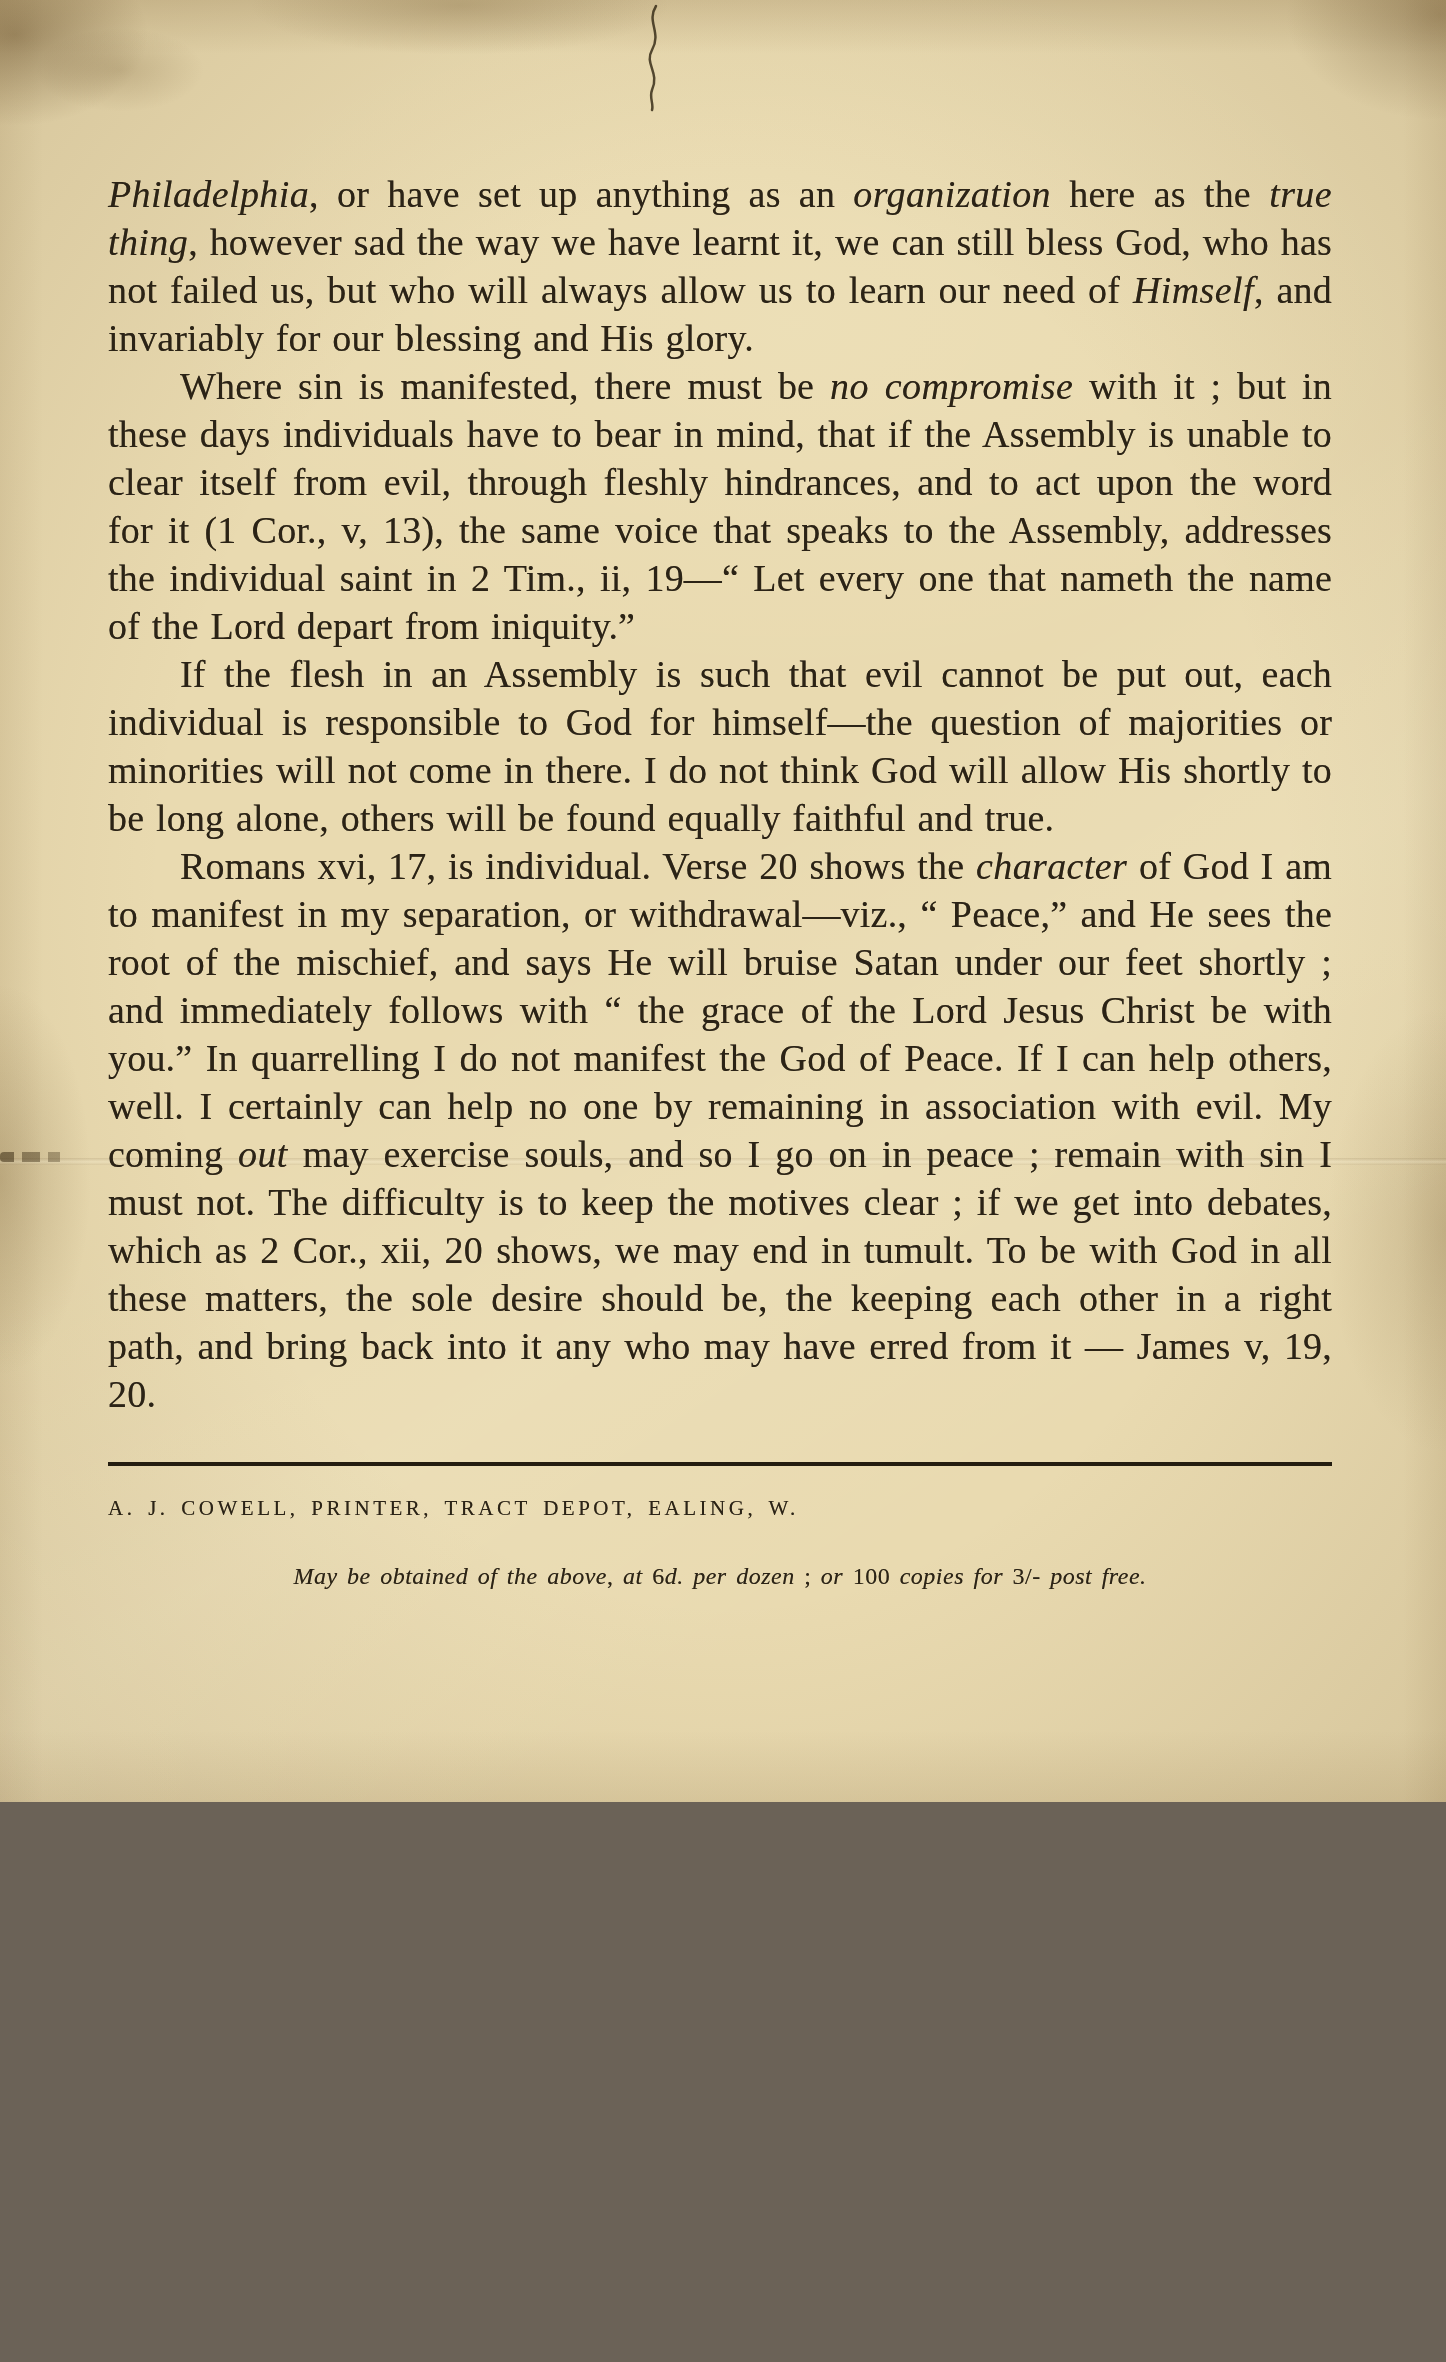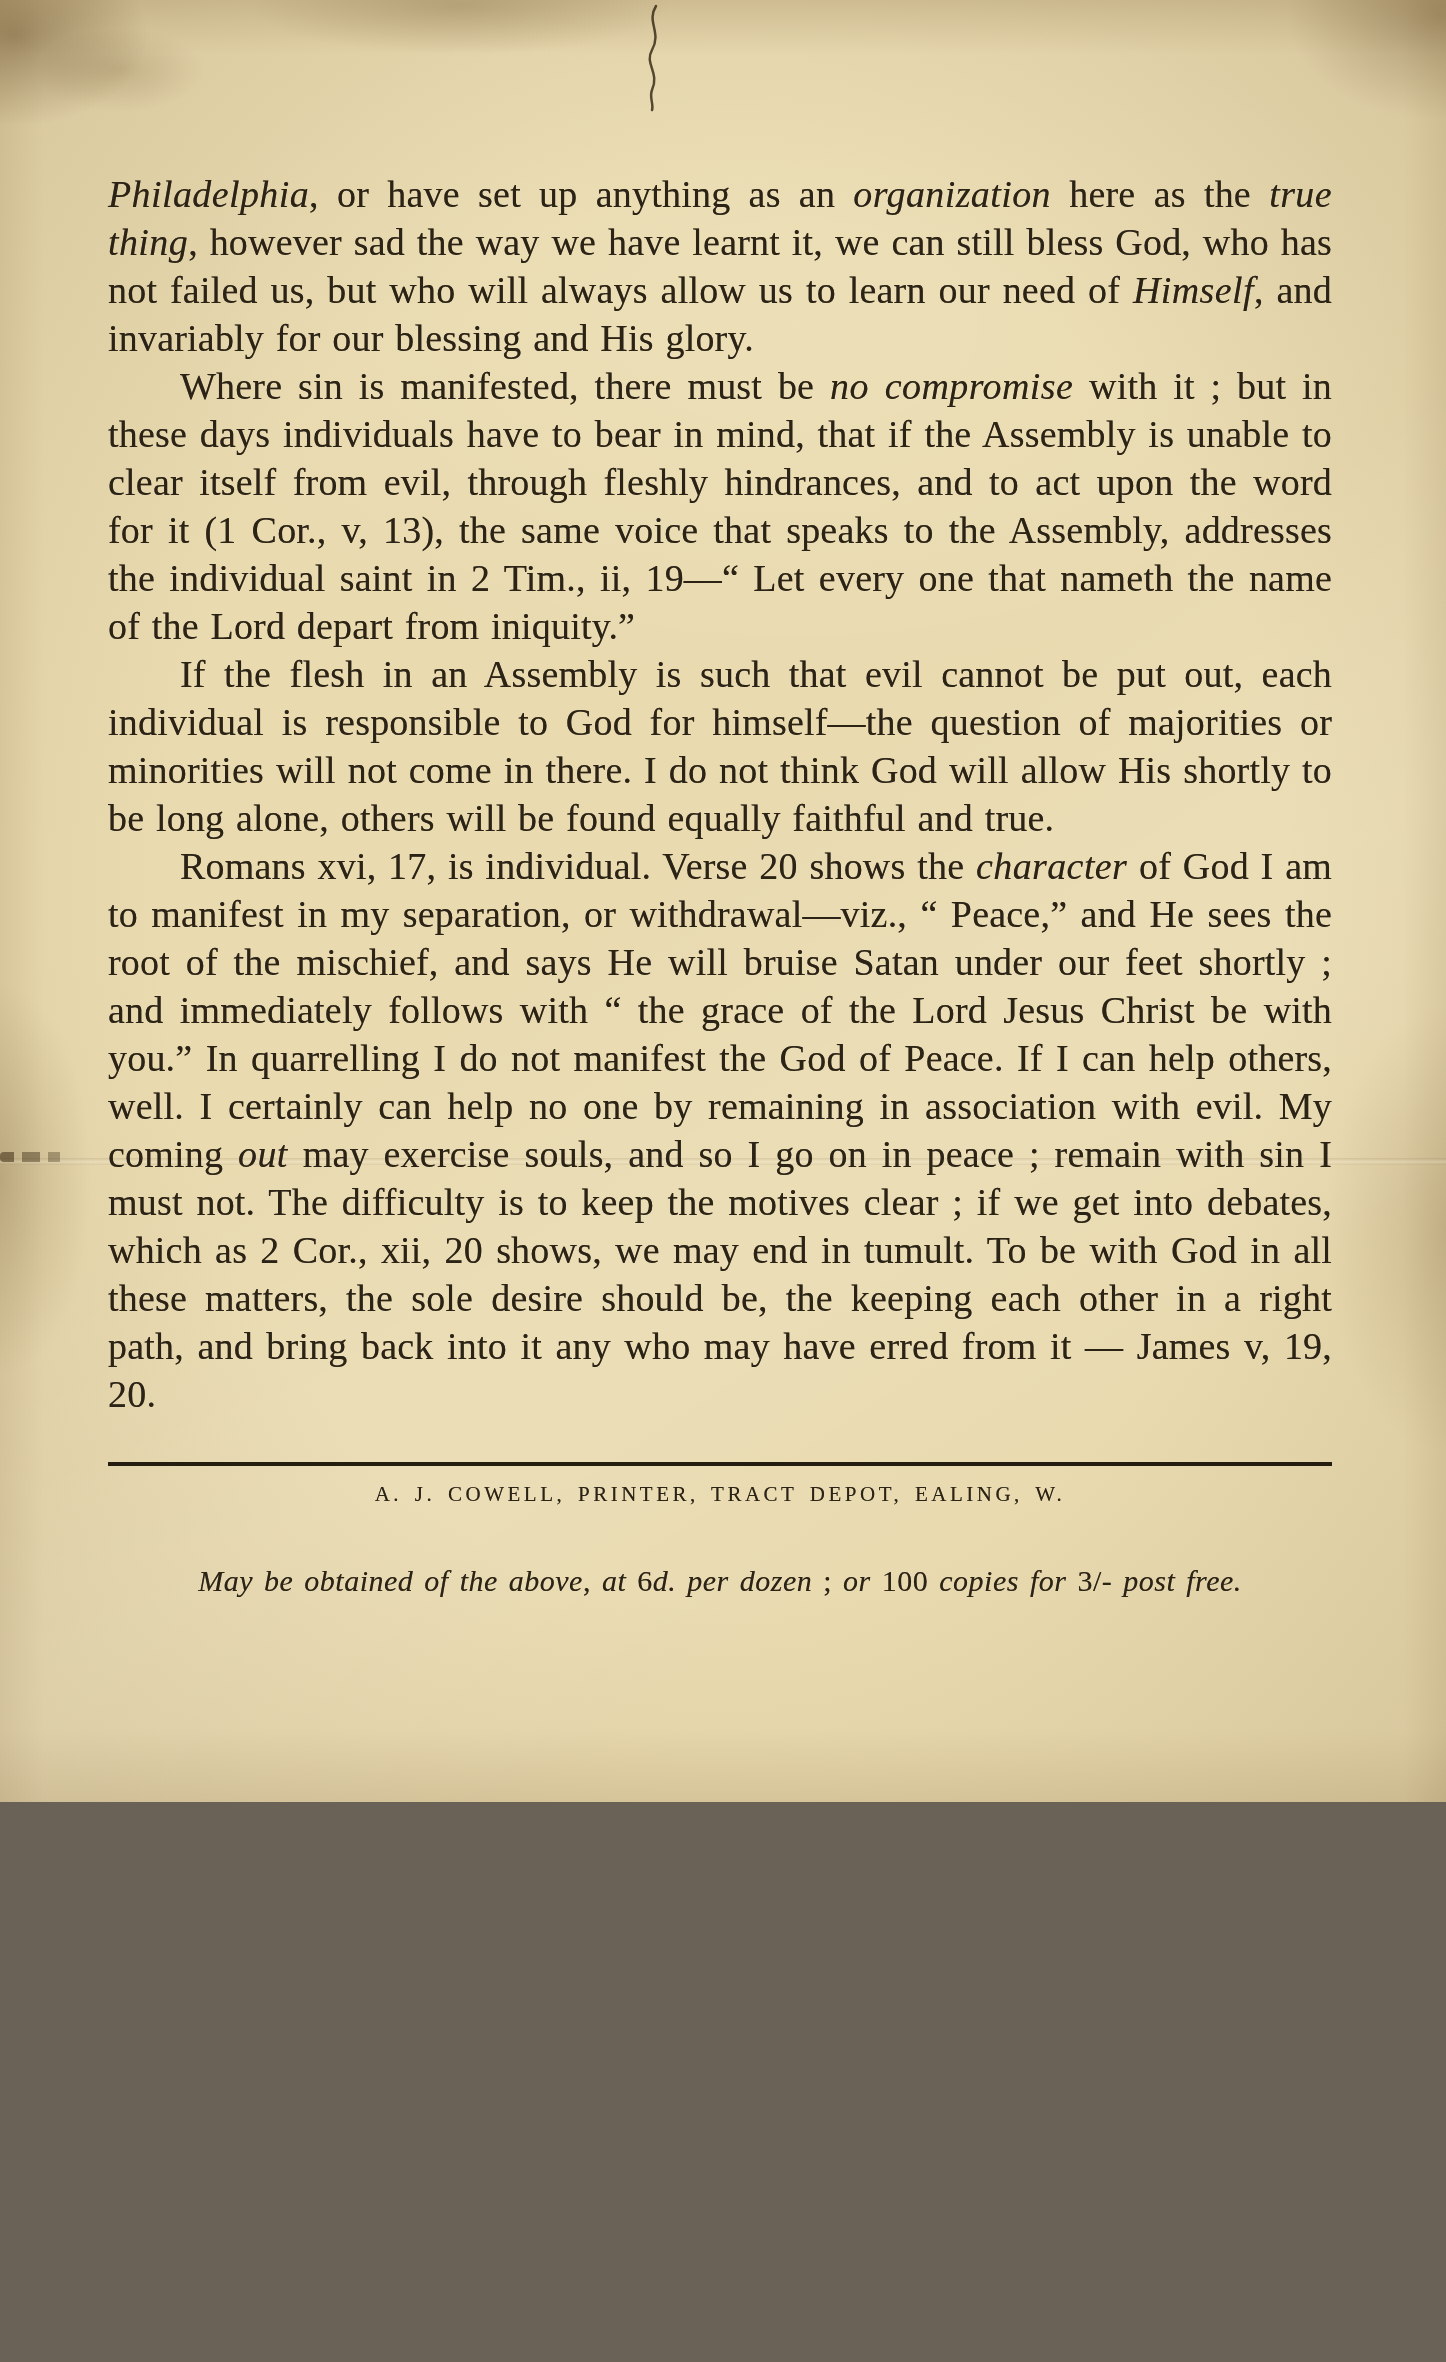--- a/index.html
+++ b/index.html
@@ -81,31 +81,31 @@
     letter-spacing: 2px;
     text-shadow: 0 0 0.6px rgba(43,35,22,0.55);
   }
   .rule {
     margin: 44px 0 0 0;
     border: none;
     border-top: 4px solid #241d10;
     width: 100%;
   }
   .printer-line {
-    margin-top: 16px;
-    text-align: center;
+    margin-top: 30px;
+    text-align: left;
     font-size: 21px;
     letter-spacing: 3.5px;
     word-spacing: 4px;
     text-shadow: 0 0 0.5px rgba(43,35,22,0.5);
   }
   .availability-line {
-    margin-top: 57px;
+    margin-top: 42px;
     text-align: center;
-    font-size: 30px;
+    font-size: 24px;
     letter-spacing: 0.5px;
     word-spacing: 3px;
     text-shadow: 0 0 0.5px rgba(43,35,22,0.5);
   }
   .availability-line em { font-style: italic; }
 </style>
 </head>
 <body>
 
 <div class="page">

